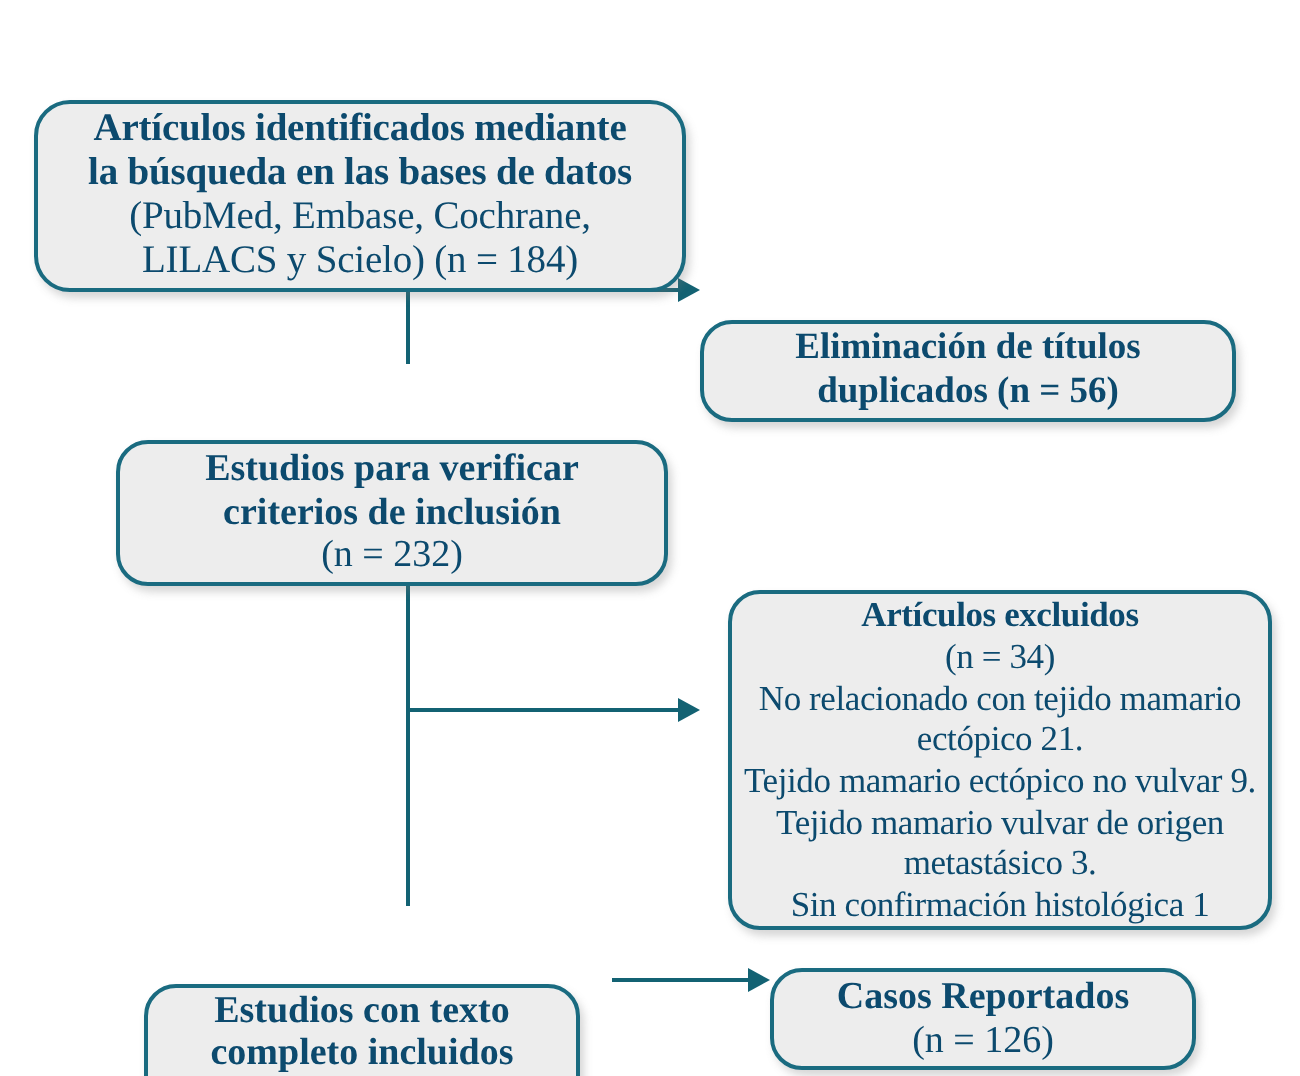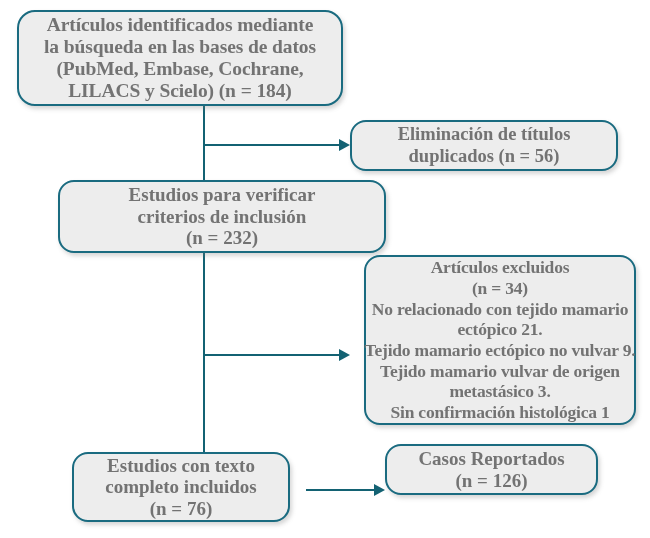--- a/index.html
+++ b/index.html
@@ -20,49 +20,50 @@
     box-sizing: border-box;
     background: #ededed;
     border: 2px solid #1a6b80;
     border-radius: 16px;
     box-shadow: 2px 3px 4px rgba(120,120,120,0.30);
     display: flex;
     flex-direction: column;
     align-items: center;
     justify-content: center;
     text-align: center;
-    color: #737373;
+    color: #0c4a6e;
     line-height: 1.14;
     padding: 2px 6px;
+    margin-top: 40px;
   }
   .ln {
     display: block;
     white-space: nowrap;
   }
   .b { font-weight: bold; }
-  .r { font-weight: bold; text-align: center; }
+  .r { font-weight: normal; text-align: center; }
 
   
   #box-identified {
     left: 17px; top: 10px; width: 326px; height: 96px;
     font-size: 19.5px;
     border-radius: 18px;
   }
   #box-identified .ln { letter-spacing: -0.1px; }
   #box-identified .r { font-size: 19.5px; }
 
   
   #box-duplicates {
     left: 350px; top: 120px; width: 268px; height: 51px;
     font-size: 18.5px;
   }
 
   
   #box-screened {
-    left: 58px; top: 180px; width: 328px; height: 73px;
+    left: 58px; top: 180px; width: 276px; height: 73px;
     font-size: 19px;
   }
 
   
   #box-excluded {
     left: 364px; top: 255px; width: 272px; height: 170px;
     font-size: 17.5px;
     line-height: 1.18;
   }
   #box-excluded .ln { letter-spacing: -0.2px; }

